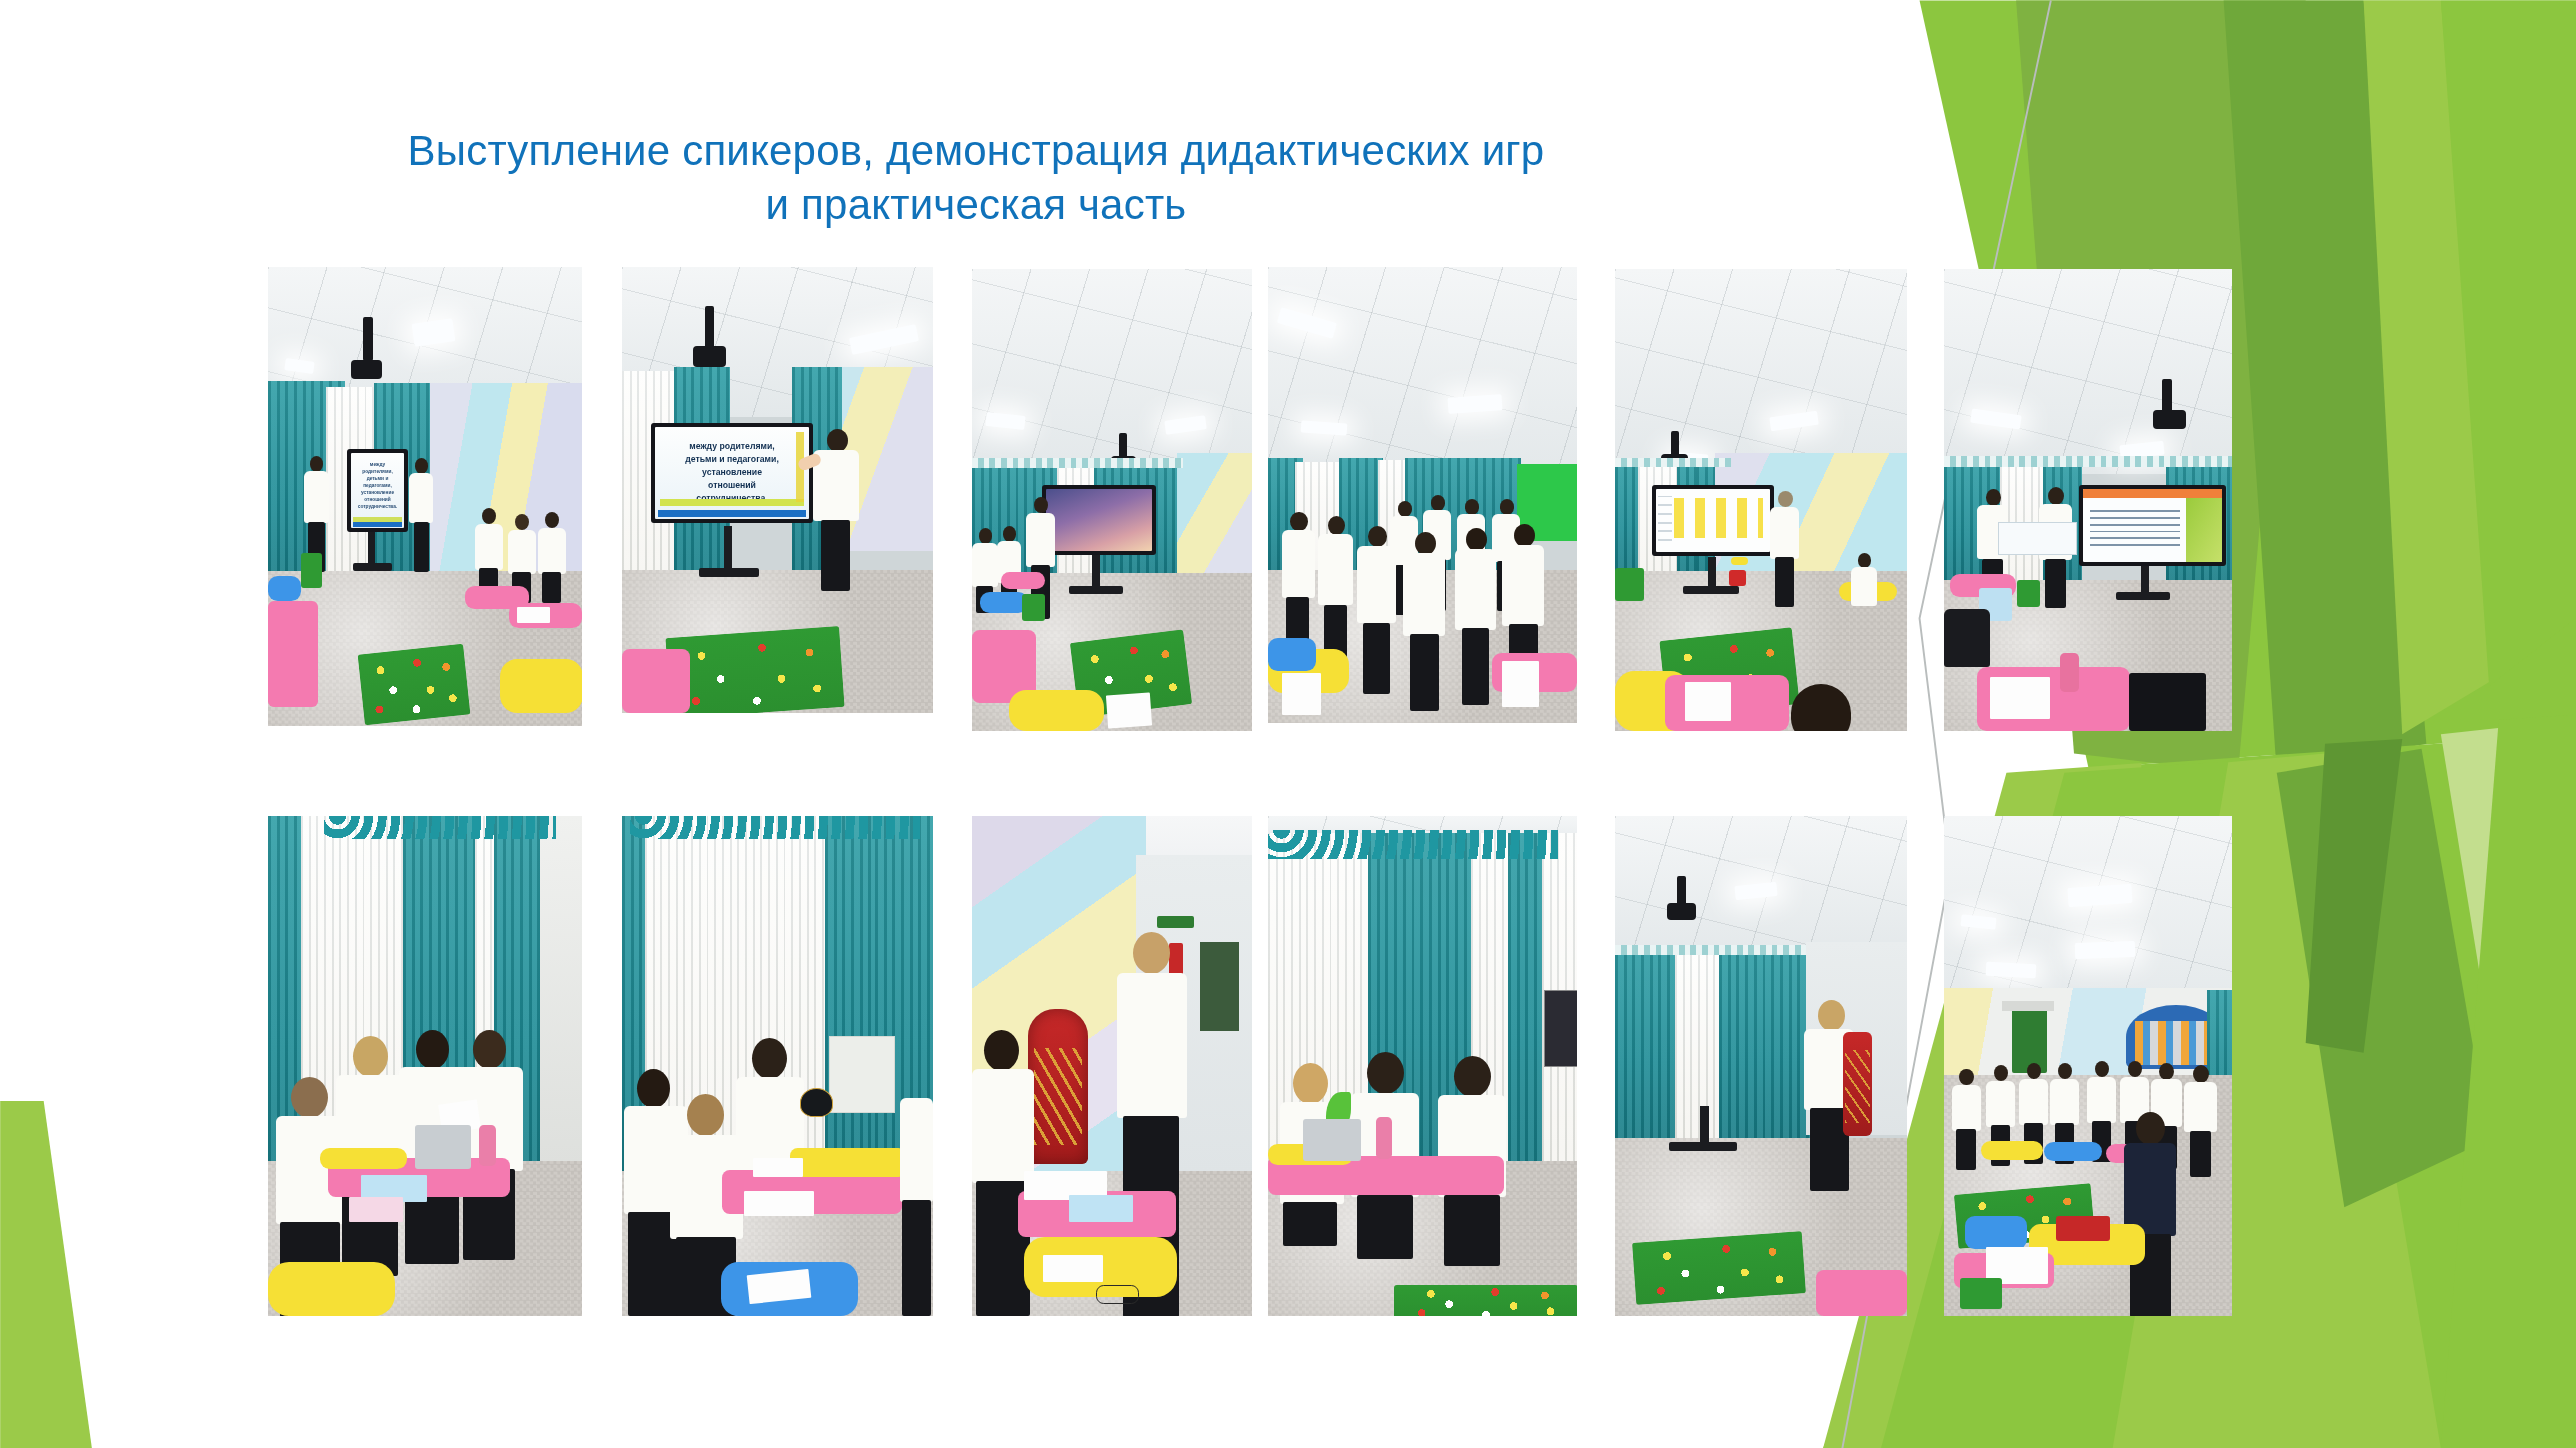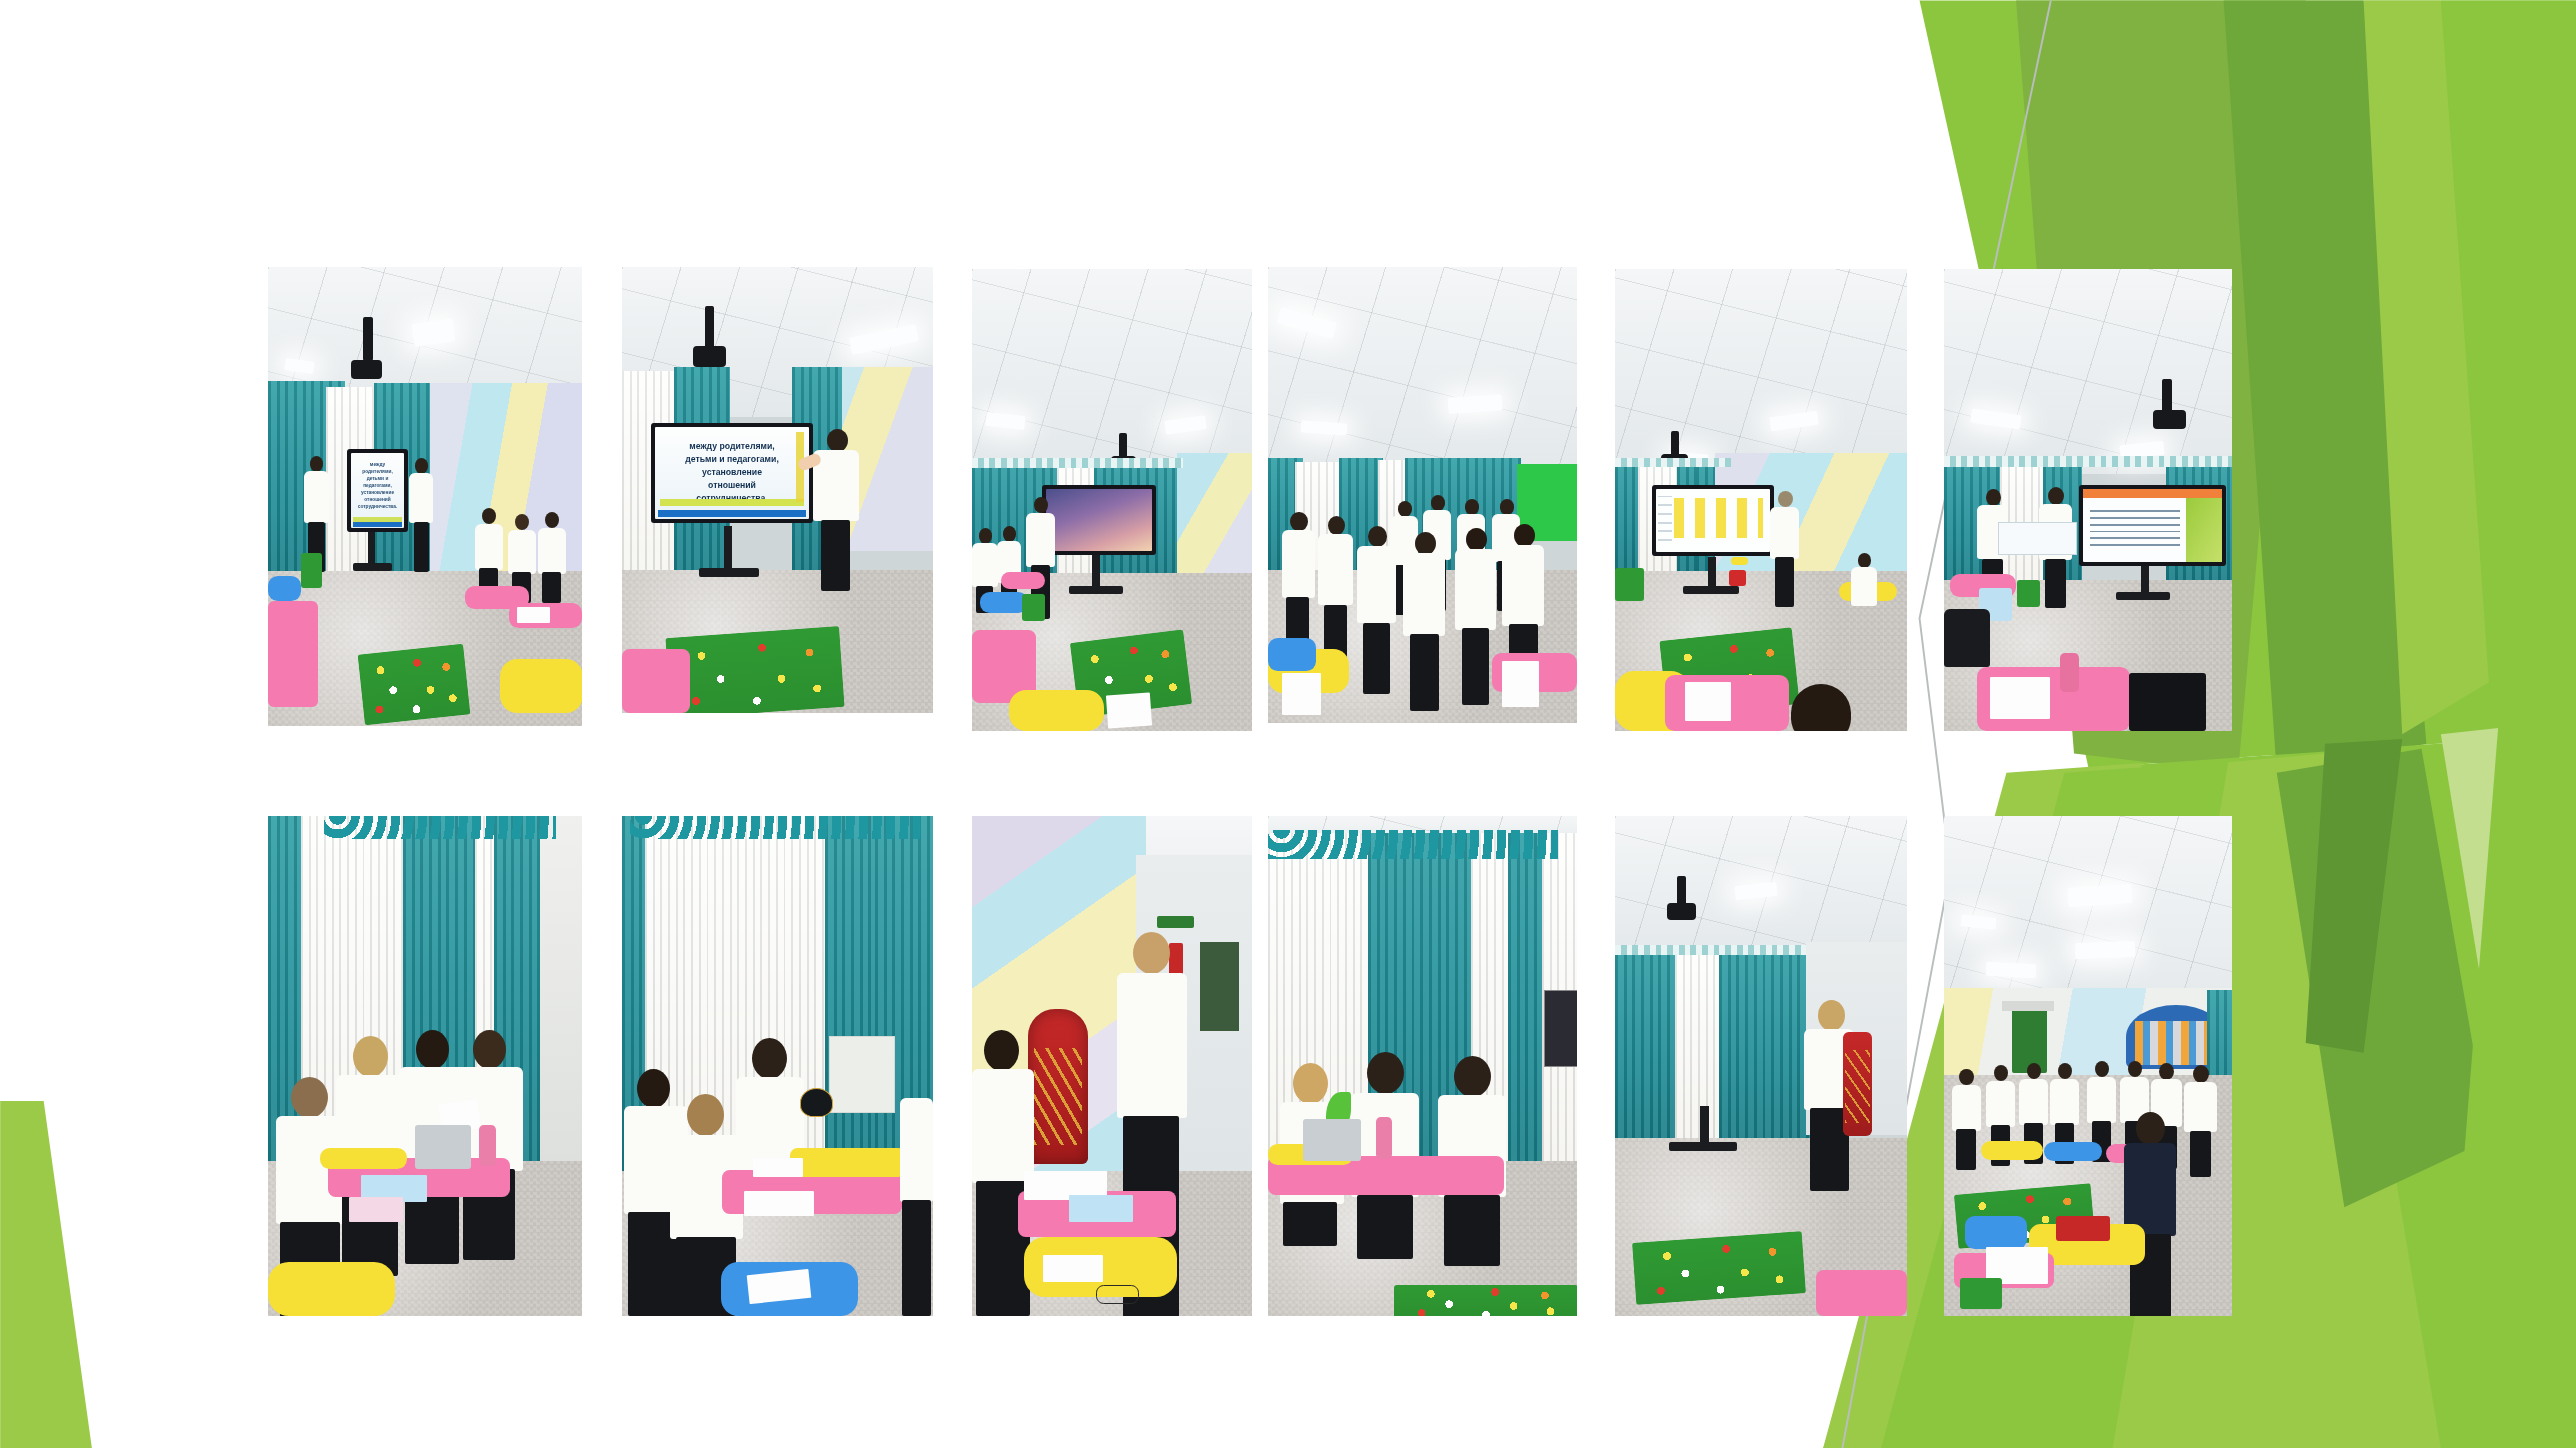--- a/index.html
+++ b/index.html
@@ -126,20 +126,22 @@
       <path d="M 236 0 L 100 640 L 132 900 L 20 1500" stroke="#b9bdbd" stroke-width="2" fill="none"></path>
     </svg>
   </div>
 
   <div class="deco" style="left:0;bottom:0;width:184px;height:348px;">
     <svg width="184" height="348" viewBox="0 0 190 360" xmlns="http://www.w3.org/2000/svg">
       <polygon points="0,0 45,0 95,360 0,360" fill="#9BCA49"></polygon>
     </svg>
   </div>
 
+  <div id="title">Выступление спикеров, демонстрация дидактических игр
+и практическая часть</div>
 
   <div class="photo" id="p11" style="left:268px;top:267px;width:314px;height:459px;">
     <div class="ph-inner">
       <div class="ceil" style="height:169px"></div>
       <div class="lamp" style="left:145px;top:54px;width:41px;height:23px;transform:rotate(-8deg)"></div>
       <div class="lamp" style="left:17.4px;top:93px;width:29px;height:11.6px;transform:rotate(8deg)"></div>
       <div class="projector" style="left:95px;top:50px;width:9.7px;height:44px"></div>
       <div class="projector" style="left:83px;top:93px;width:31px;height:19.3px;border-radius:3.9px"></div>
       <div class="wall" style="top:116px;height:222px;left:155px;right:0;background:linear-gradient(100deg,#dfe2ef 0 25%,#bfe7ef 25% 45%,#f4eeb4 45% 63%,#d9dcee 63% 100%);"></div>
       <div class="curtain" style="left:0;top:114px;width:77px;height:203px;"></div>

